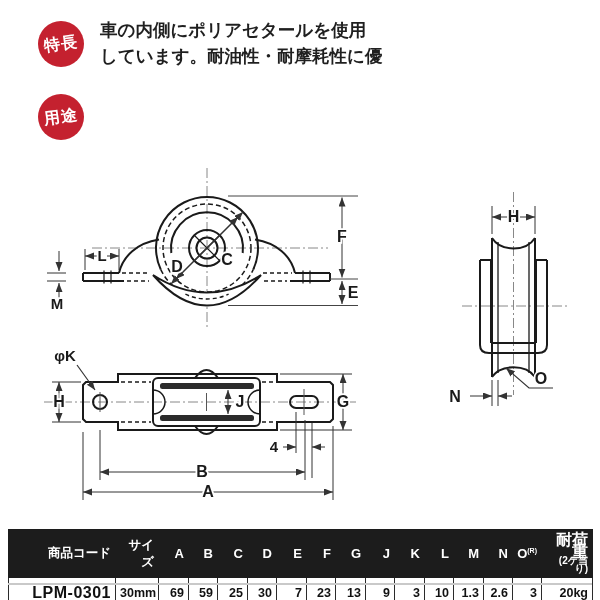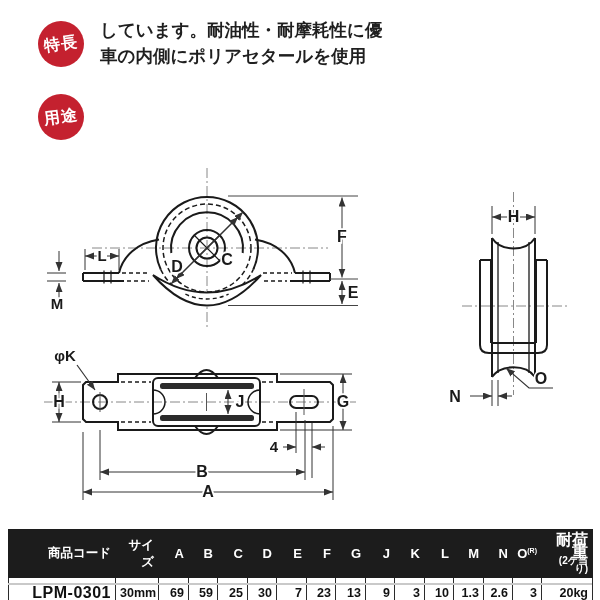--- a/index.html
+++ b/index.html
@@ -39,22 +39,22 @@
 </style>
 </head>
 <body>
 
 <div class="page">
 
   <div class="badge badge-feature" style="background:#c4212f">
     <span>特長</span>
   </div>
   <div class="toptext feature-text">
+    <div>車の内側にポリアセタールを使用</div>
     <div>しています。耐油性・耐摩耗性に優</div>
-    <div>車の内側にポリアセタールを使用</div>
   </div>
 
   <div class="badge badge-usage" style="background:#c4212f">
     <span>用途</span>
   </div>
 
   <svg class="drawing" width="600" height="390" viewBox="0 0 600 390">
     <defs>
       <marker id="arr" markerWidth="10" markerHeight="8" refX="9" refY="3.5" orient="auto-start-reverse" markerUnits="userSpaceOnUse">
         <path d="M0,0 L9,3.5 L0,7 Z" fill="#333"></path>

